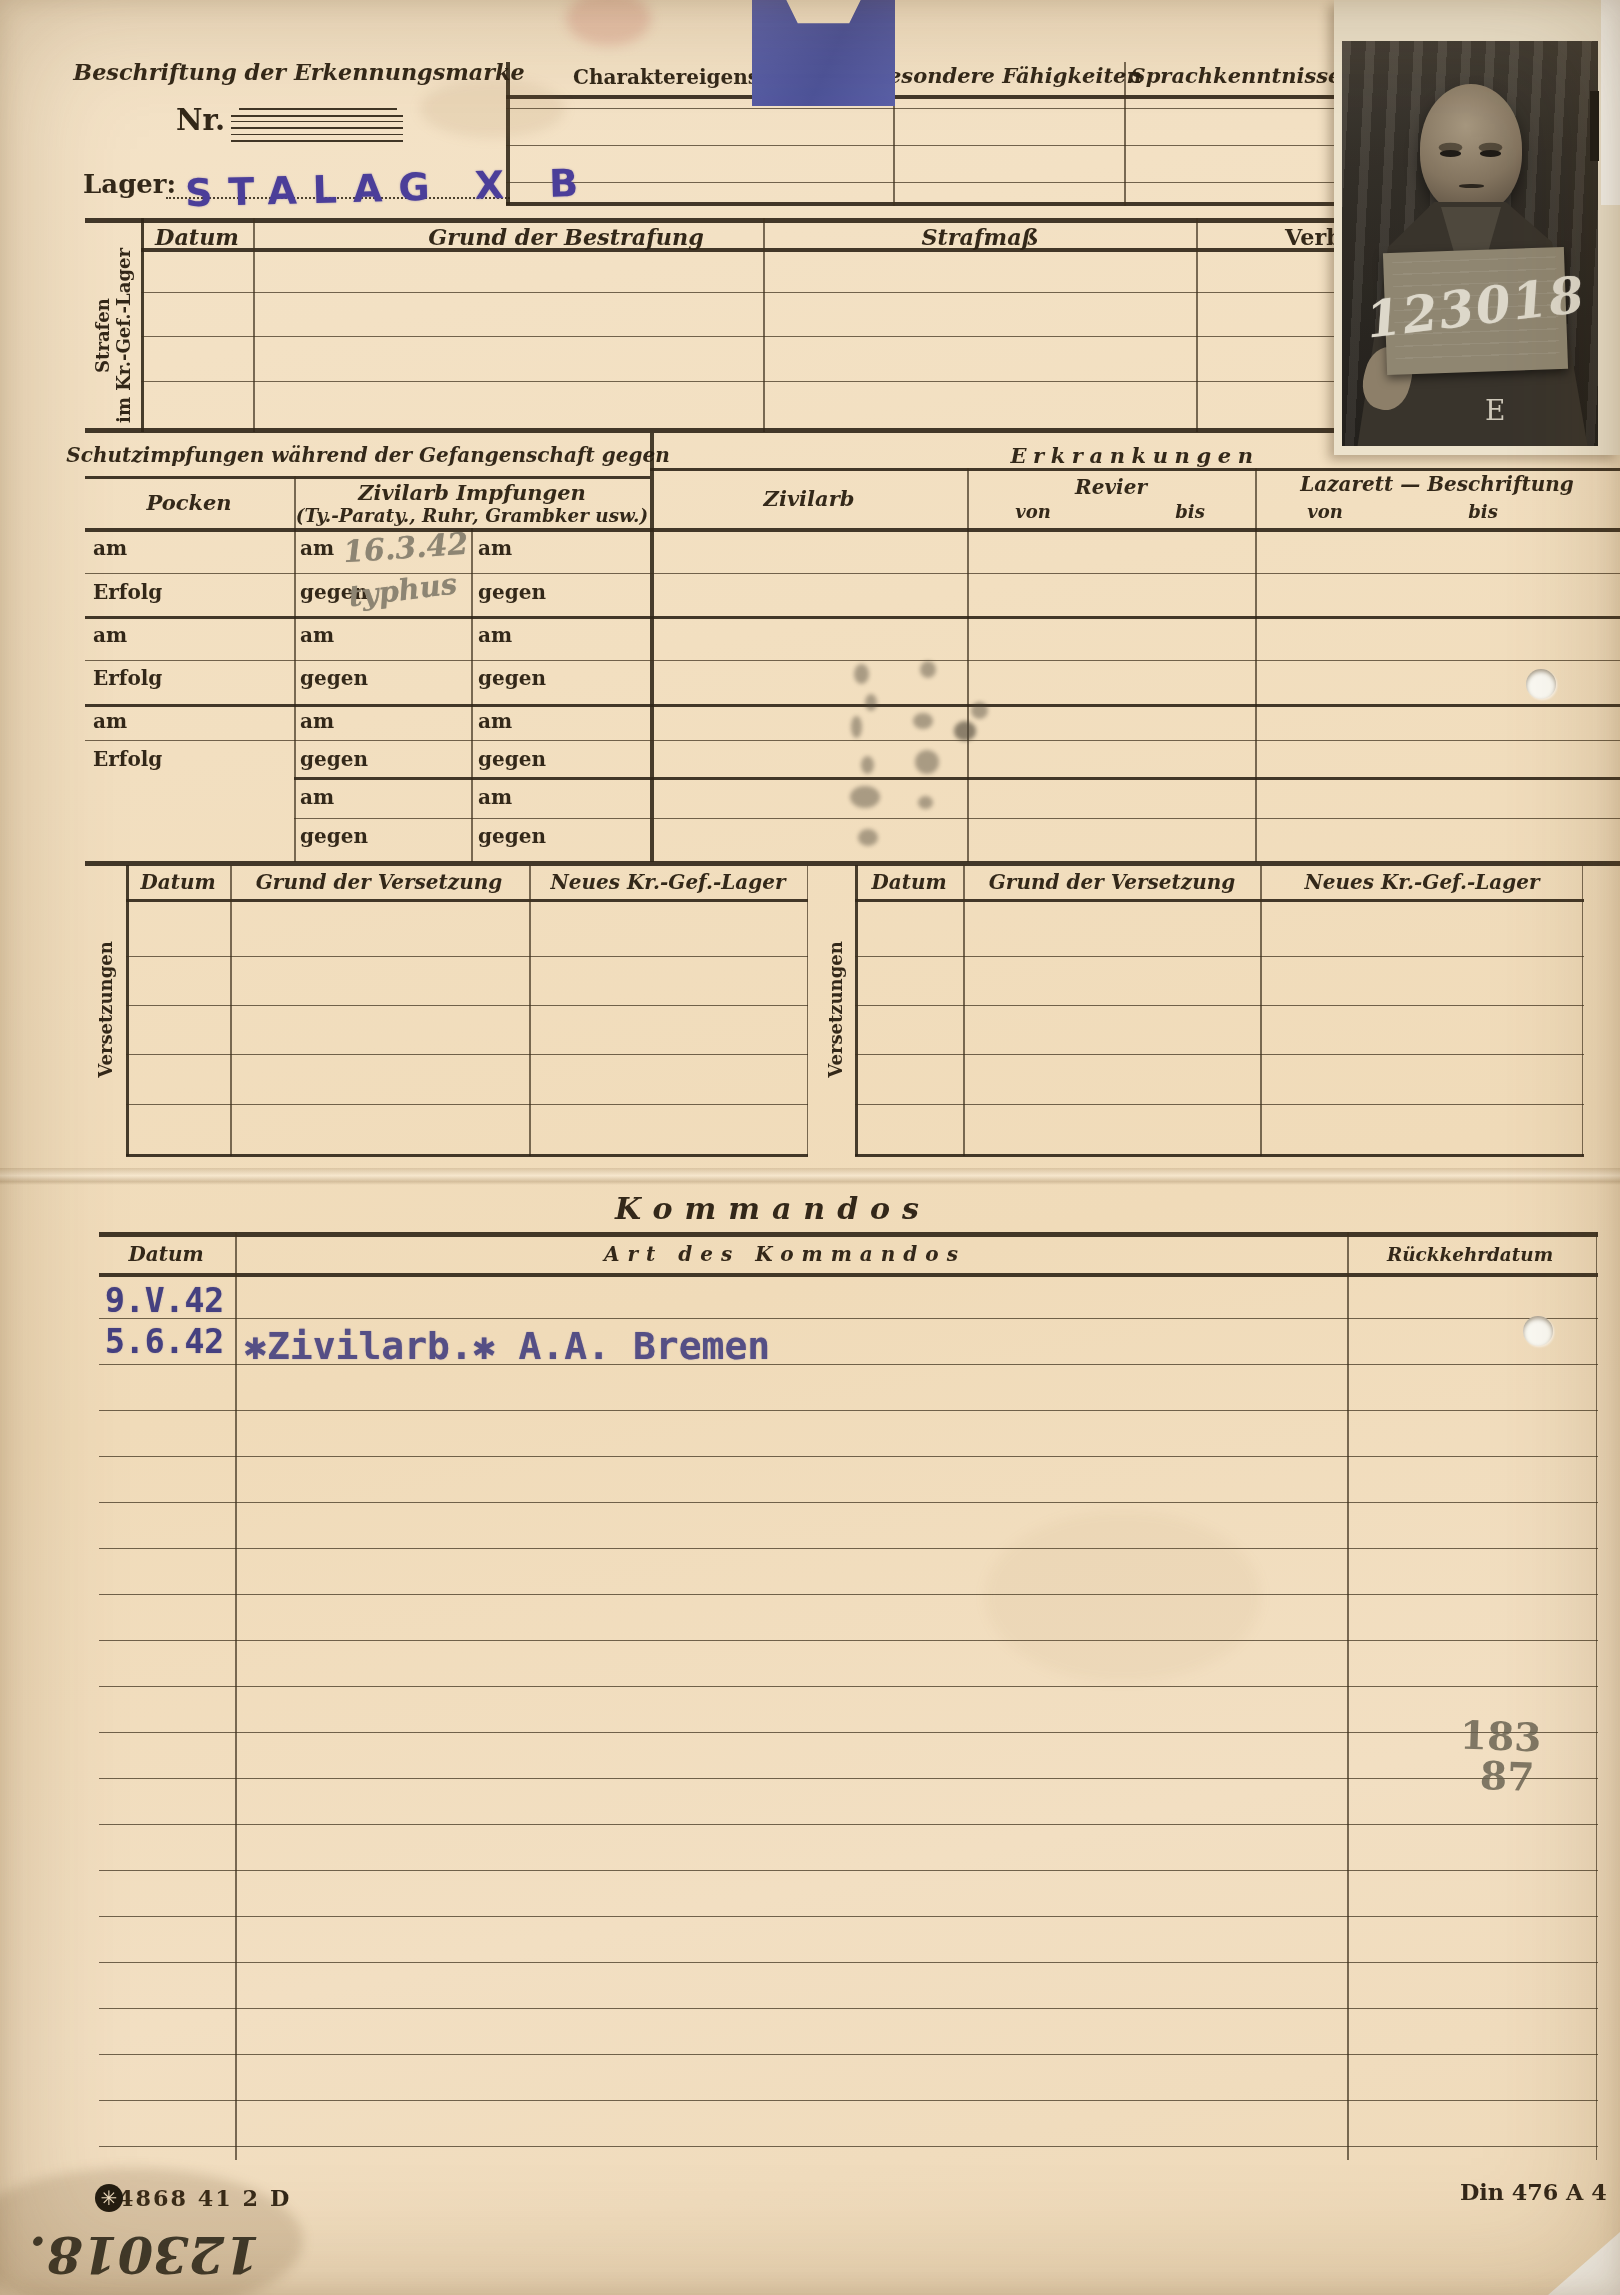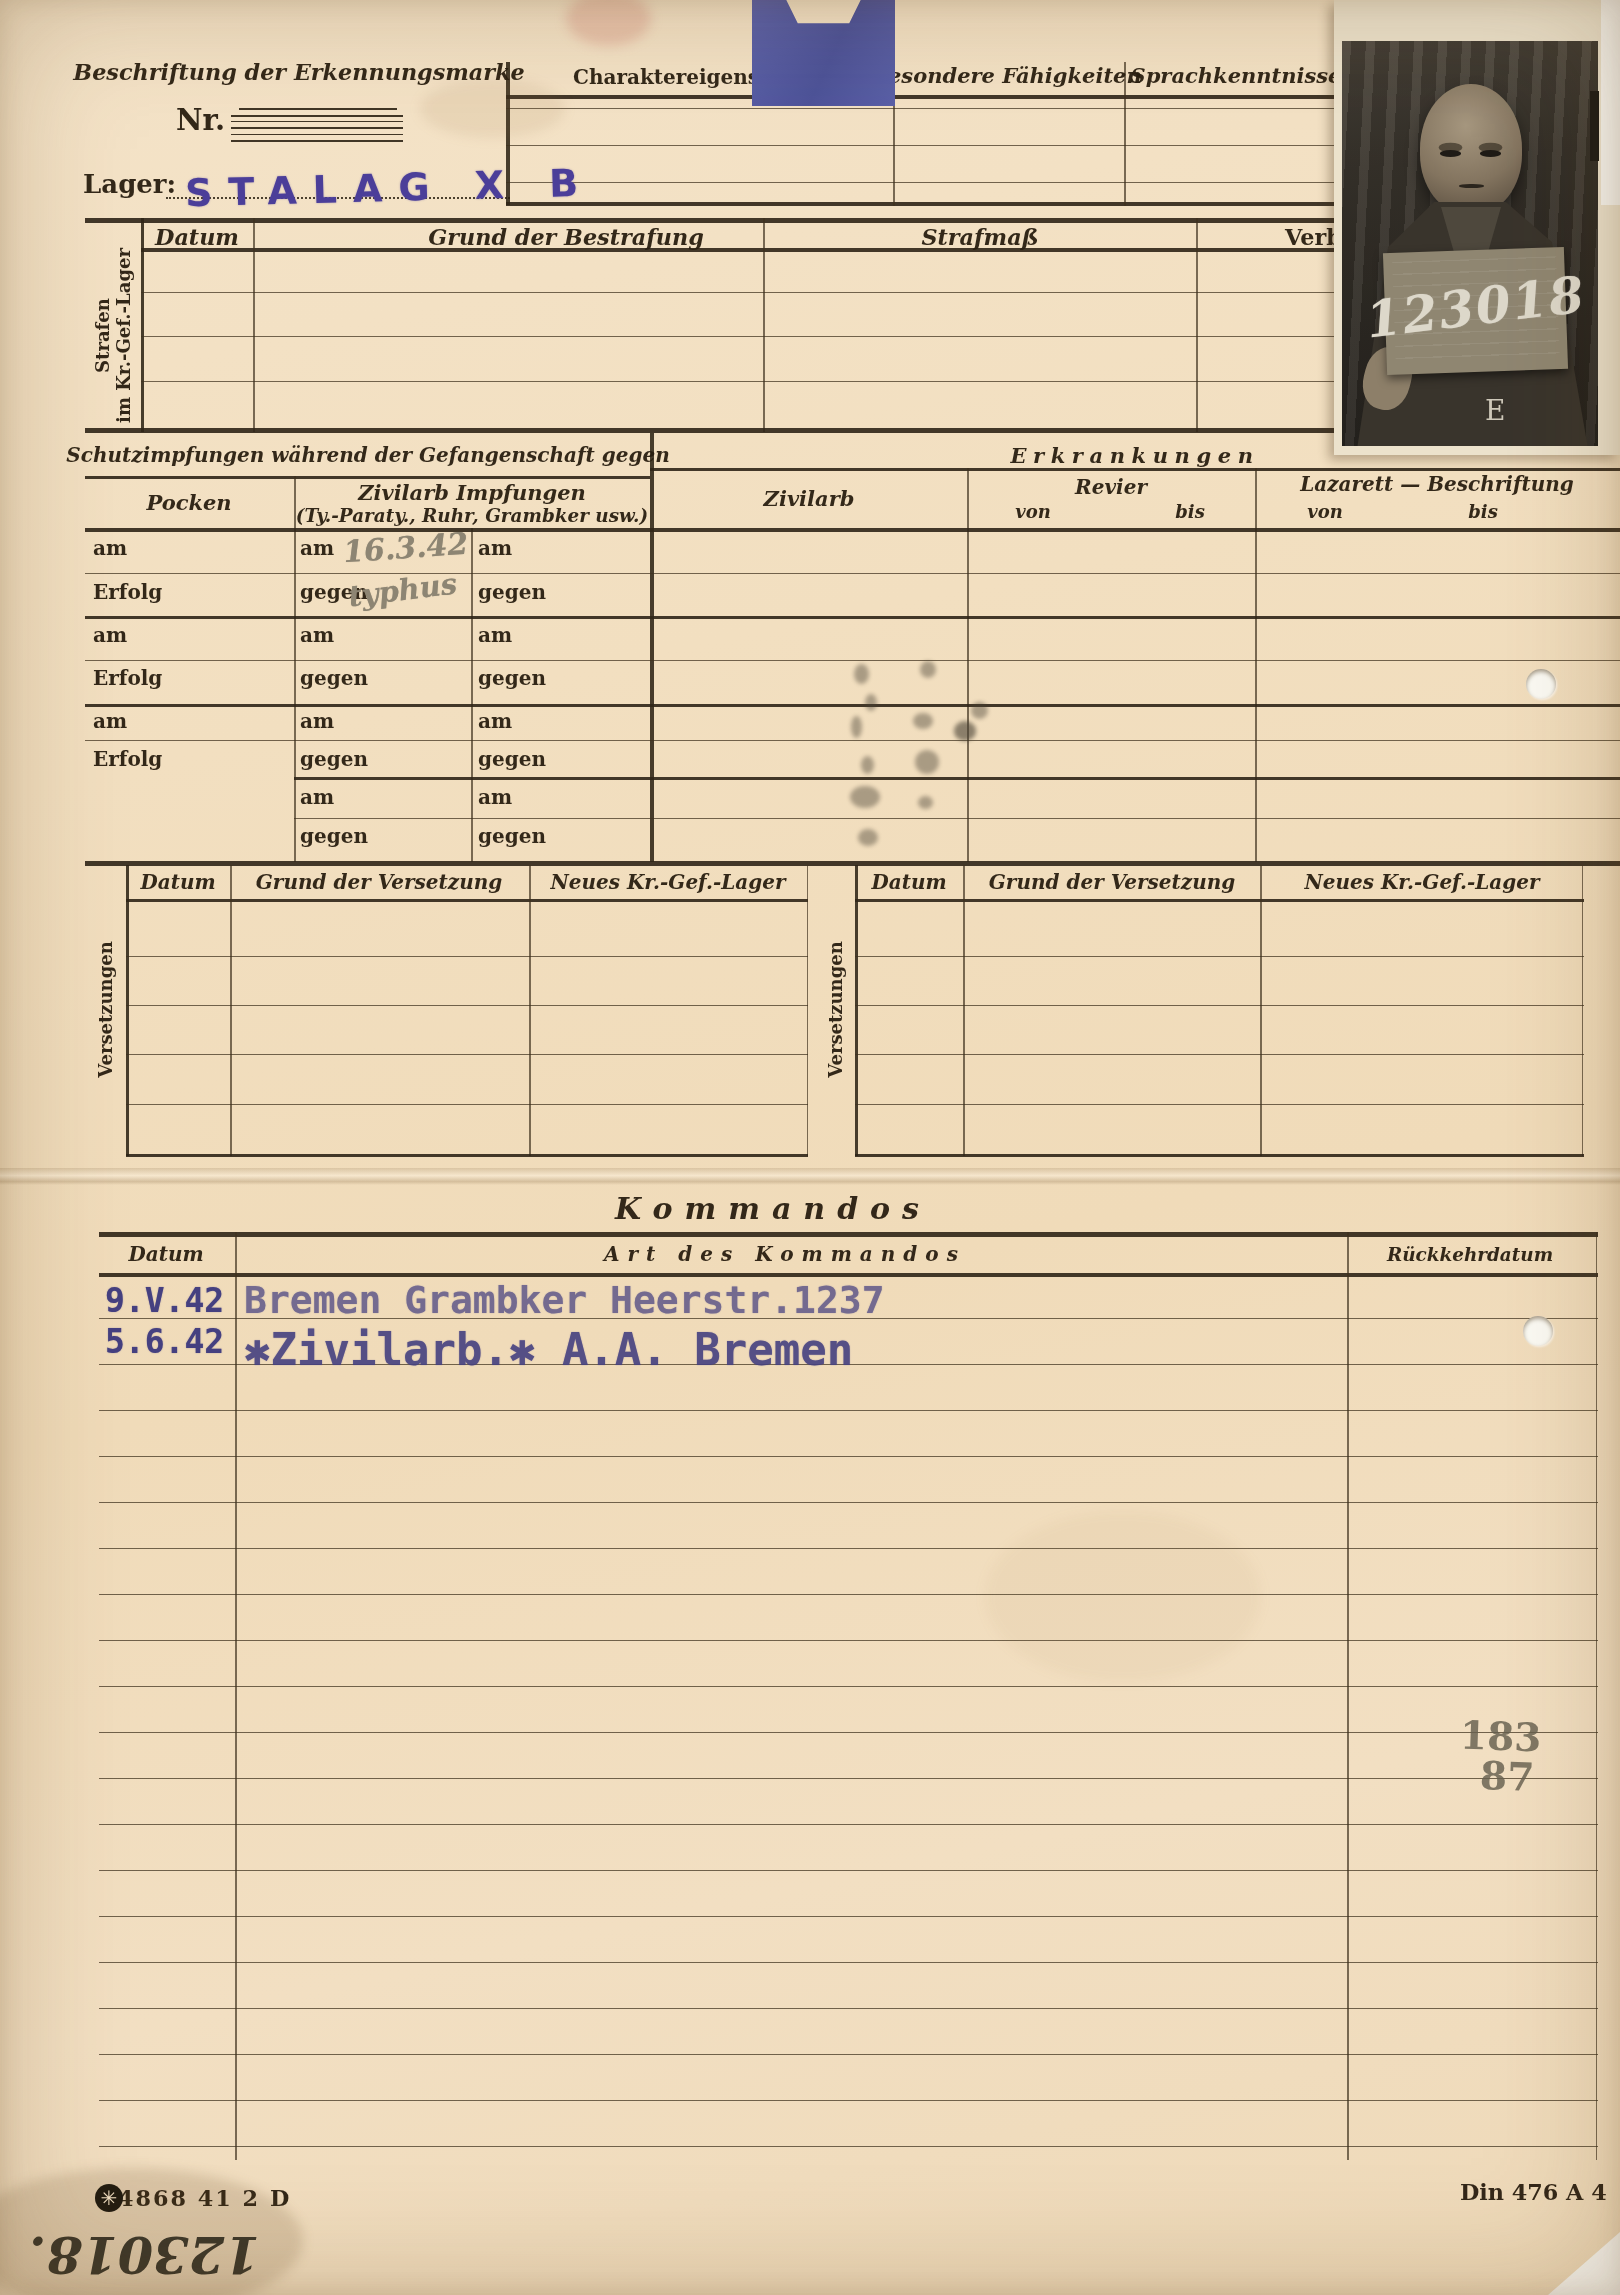--- a/index.html
+++ b/index.html
@@ -237,23 +237,22 @@
   <div class="t s30 cx" style="left:166px;top:1243px">Datum</div>
   <div class="t s30 cx" style="left:785px;top:1243px;letter-spacing:8px">Art des Kommandos</div>
   <div class="t s28 cx" style="left:1470px;top:1244px">Rückkehrdatum</div>
   <div class="hl" style="left:99px;top:1273px;width:1499px;height:4px"></div>
   <div class="rules"></div>
   <div class="vl thin" style="left:235px;top:1232px;width:2px;height:928px"></div>
   <div class="vl thin" style="left:1347px;top:1232px;width:2px;height:928px"></div>
   <div class="vl thin" style="left:1596px;top:1232px;width:1.3px;height:928px"></div>
 
   <div class="typed" style="left:105px;top:1281px;font-size:33px">9.V.42</div>
-  <div class="typed" style="left:244px;top:1278px;font-size:38px;opacity:.72">Bremen Grambker Heerstr.1237</div>
   <div class="typed" style="left:105px;top:1322px;font-size:33px">5.6.42</div>
-  <div class="typed" style="left:244px;top:1324px;font-size:44px;opacity:.9">✱Zivilarb.✱ A.A. Bremen</div>
+  <div class="typed" style="left:244px;top:1324px;font-size:38px;opacity:.9">✱Zivilarb.✱ A.A. Bremen</div>
 
   <div class="gstamp" style="left:1460px;top:1713px;font-size:39px;transform:rotate(2deg)">183</div>
   <div class="gstamp" style="left:1480px;top:1753px;font-size:39px;transform:rotate(2deg)">87</div>
 
   <div class="mark">✳</div>
   <div class="t s34" style="left:118px;top:2186px;letter-spacing:2px">4868 41 2 D</div>
   <div class="t s34" style="left:1460px;top:2180px">Din 476 A 4</div>
   <div class="pencil" style="left:29px;top:2225px;font-size:51px;color:#3e382a;text-shadow:none;transform:rotate(180deg);transform-origin:center">123018.</div>
 
   <div class="photo">

